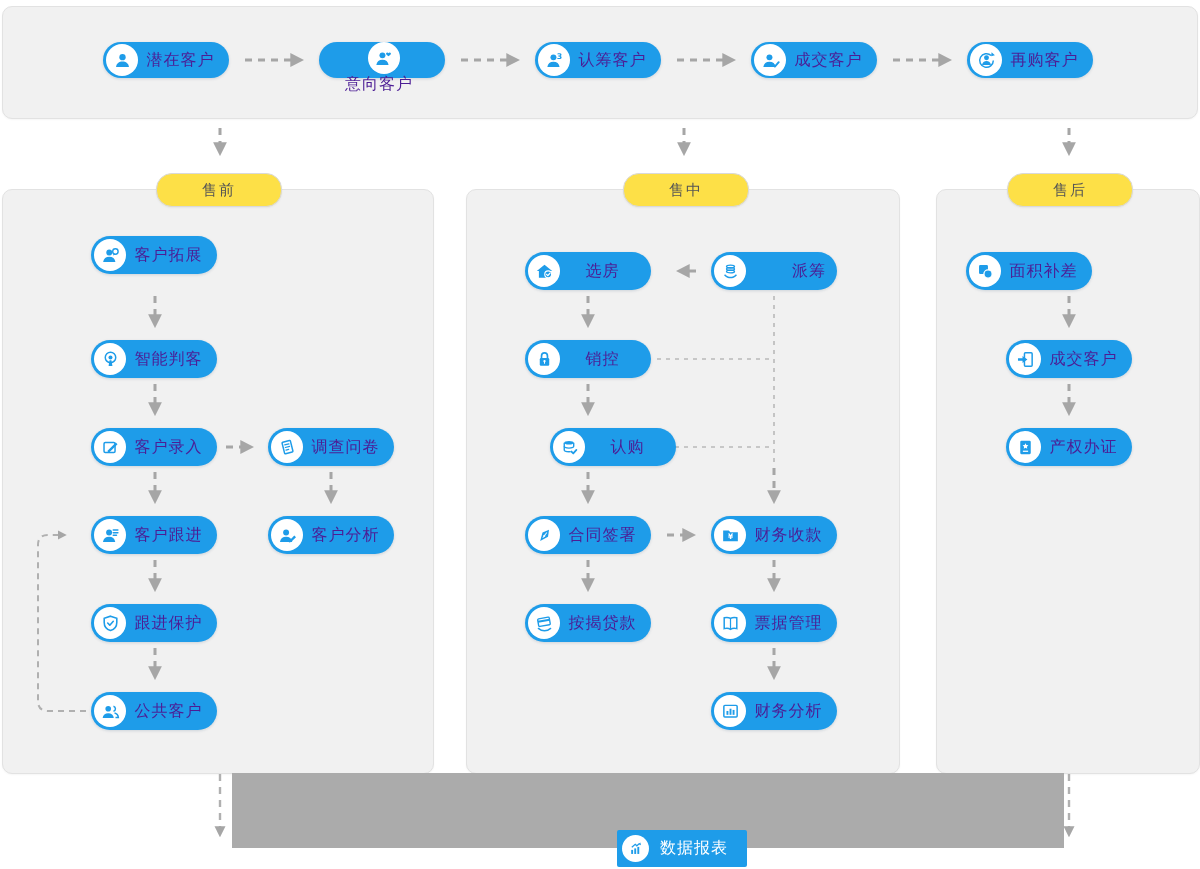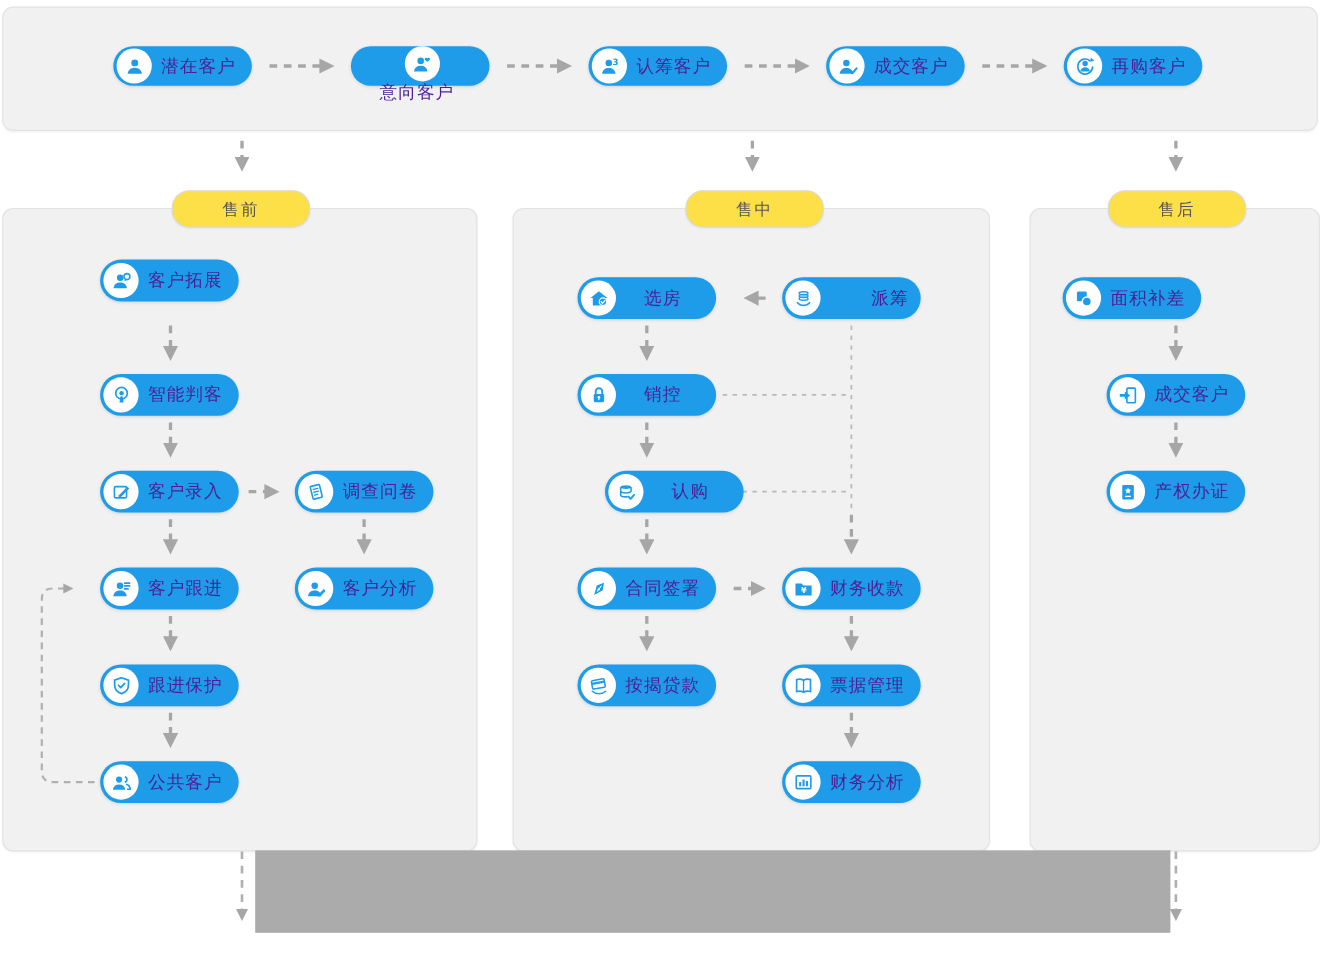--- a/index.html
+++ b/index.html
@@ -453,14 +453,22 @@
   </div>
   <div class="pill" style="left:1006px;top:428px;">
     <span class="ic">
         <svg>
           <use href="#s-cert"></use>
         </svg>
       </span>
     <span class="lbl">产权办证</span>
   </div>
 
+  <div class="report-btn">
+    <span class="ic">
+        <svg>
+          <use href="#s-chart-up"></use>
+        </svg>
+      </span>
+    <span class="lbl">数据报表</span>
+  </div>
 
 </div>
 
 </body></html>

